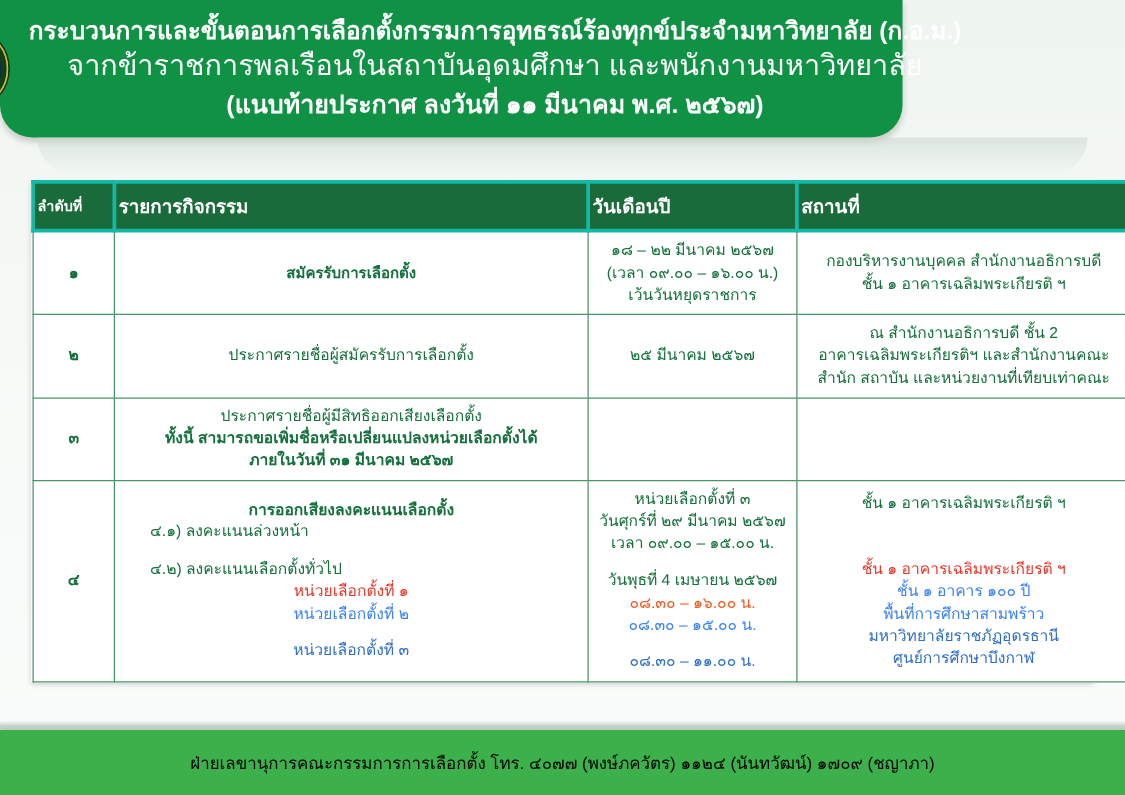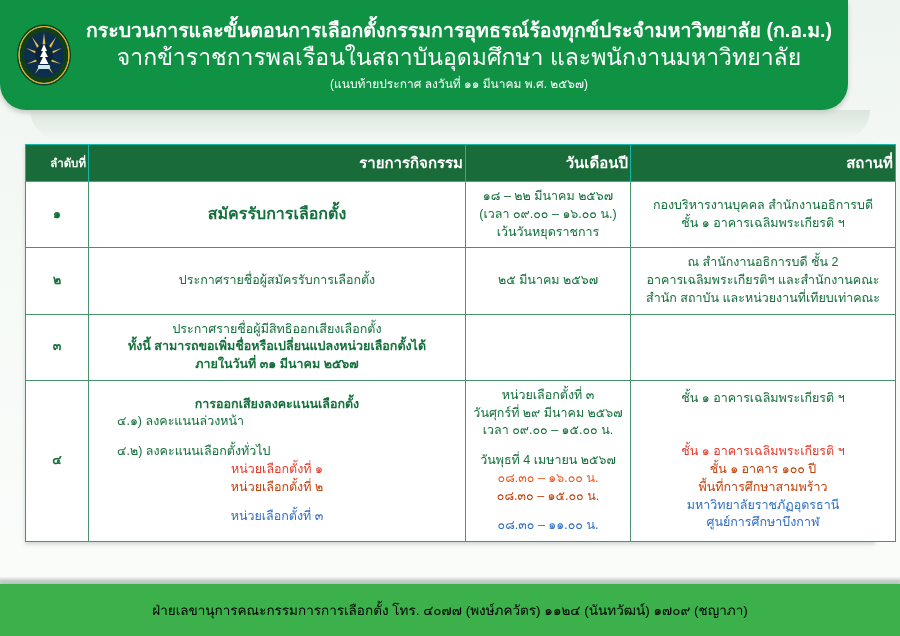--- a/index.html
+++ b/index.html
@@ -13,21 +13,21 @@
     font-family: "Liberation Sans", "DejaVu Sans", sans-serif;
     background: linear-gradient(180deg, #eef4ef 0%, #f6faf7 40%, #fafcfa 100%);
     position: relative;
   }
 
   
   .header-banner {
     position: absolute;
     top: 0;
     left: 0;
-    width: 848px;
+    width: 722px;
     height: 110px;
     background: #0f9244;
     border-bottom-left-radius: 26px;
     border-bottom-right-radius: 26px;
     box-shadow: 0 3px 5px rgba(0,0,0,0.18);
     display: flex;
     align-items: center;
     justify-content: center;
     box-sizing: border-box;
     padding-left: 18px;
@@ -54,22 +54,22 @@
     font-weight: bold;
     letter-spacing: 0px;
     white-space: nowrap;
   }
   .title-line2 {
     font-size: 23px;
     font-weight: normal;
     white-space: nowrap;
   }
   .title-line3 {
-    font-size: 12px;
-    font-weight: normal;
+    font-size: 20px;
+    font-weight: bold;
     margin-top: 5px;
     white-space: nowrap;
   }
 
   
   .sheen {
     position: absolute;
     top: 110px;
     left: 30px;
     width: 840px;
@@ -93,22 +93,22 @@
     border-collapse: collapse;
     width: 850px;
     table-layout: fixed;
   }
   table.schedule th {
     background: #1a6b3a;
     color: #ffffff;
     font-size: 15px;
     font-weight: bold;
     padding: 6px 2px;
-    border: 1px solid #14b8a6;
-    text-align: right;
+    border: 3px solid #14b8a6;
+    text-align: left;
     vertical-align: middle;
   }
   table.schedule th.col-no   { width: 58px; font-size: 11.5px; }
   table.schedule th.col-act  { width: 372px; }
   table.schedule th.col-date { width: 160px; }
   table.schedule th.col-loc  { width: 260px; }
 
   table.schedule td {
     border: 1px solid #49946b;
     vertical-align: middle;
@@ -118,27 +118,27 @@
     font-size: 12.5px;
     line-height: 1.42;
     text-align: center;
   }
   td.cell-no {
     font-size: 19px;
     font-weight: bold;
     color: #14703c;
   }
   .bold { font-weight: bold; }
-  .big { font-size: 16px; font-weight: bold; }
+  .big { font-size: 12px; font-weight: bold; }
   .left { text-align: left; }
   .spacer-line { display: block; height: 12px; }
 
   .c-red    { color: #e8382a; }
   .c-orange { color: #ef5a22; }
-  .c-purple { color: #c2410c; }
+  .c-purple { color: #3b82f6; }
   .c-blue   { color: #2f6fc4; }
 
   .sub-indent { display: block; padding-left: 22px; text-align: left; }
   .sub-center { display: block; text-align: center; }
 
   
   .footer-bar {
     position: absolute;
     left: 0;
     bottom: 0;

